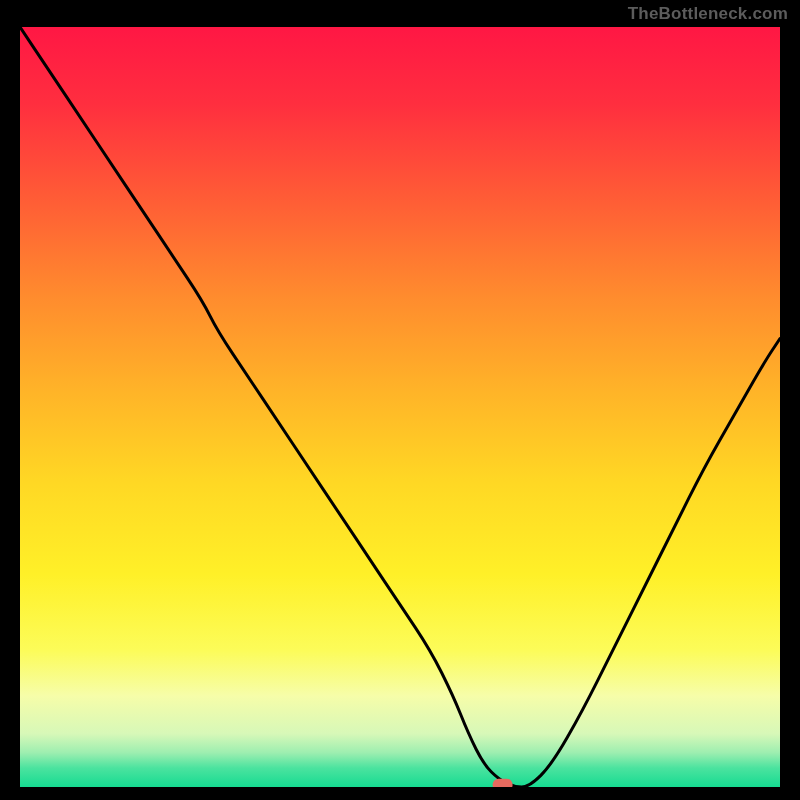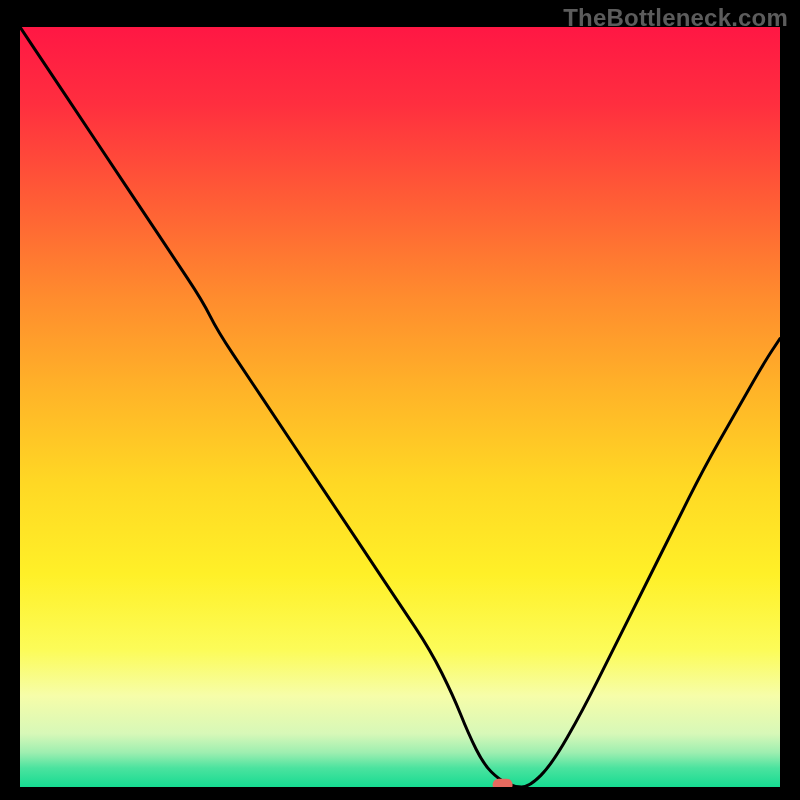--- a/index.html
+++ b/index.html
@@ -14,21 +14,21 @@
     position: relative;
     width: 800px;
     height: 800px;
     background: #000;
   }
   .watermark {
     position: absolute;
     top: 4px;
     right: 12px;
     color: #5c5c5c;
-    font-size: 24px;
+    font-size: 17px;
     font-weight: 600;
     letter-spacing: 0.2px;
     z-index: 10;
   }
   .plot {
     position: absolute;
     left: 20px;
     top: 27px;
     width: 760px;
     height: 760px;

